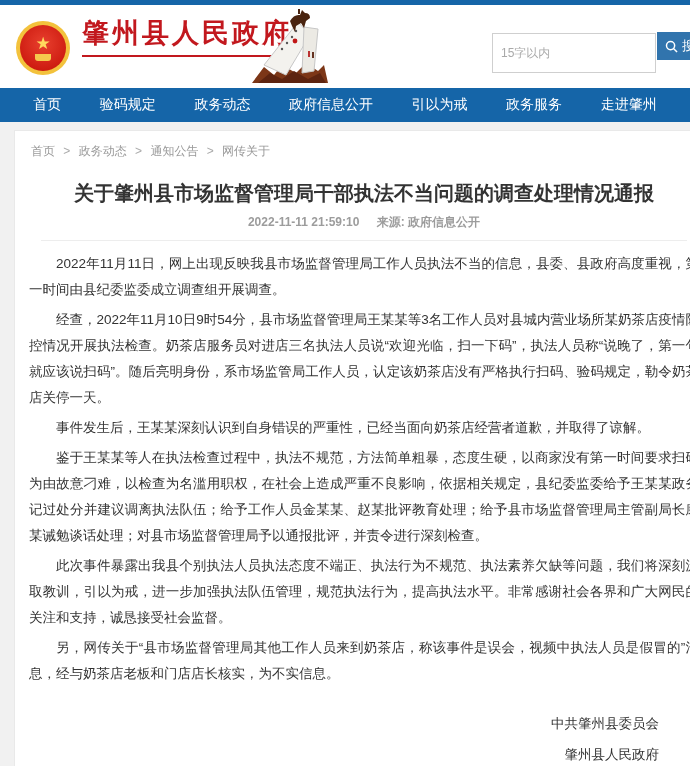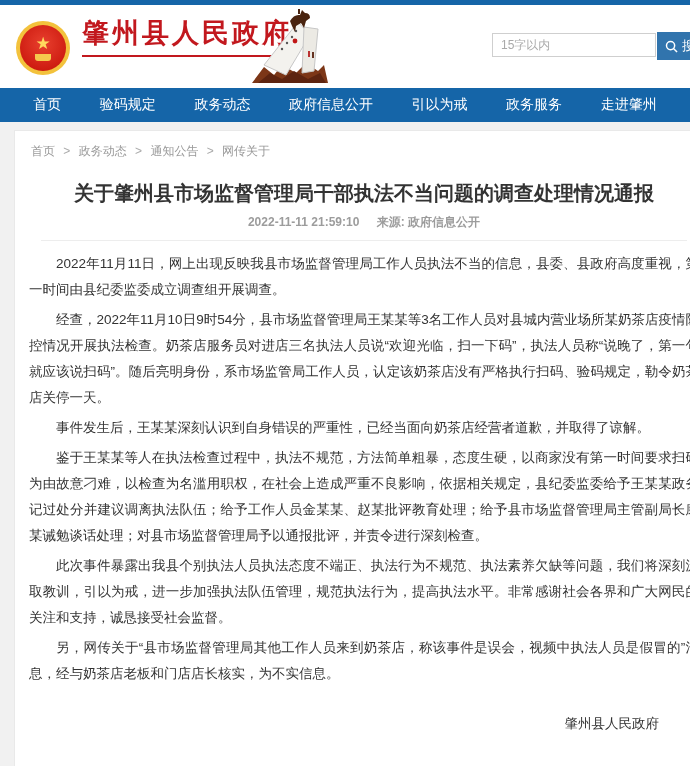--- a/index.html
+++ b/index.html
@@ -28,21 +28,21 @@
   .emblem-gate{ width:16px; height:7px; margin-top:2px; background:#f5c94d; border-radius:0 0 3px 3px; }
   .logo-text{ margin-left:12px; }
   .site-name{
     color:#c2181e; font-size:27px; font-weight:bold; letter-spacing:3px;
     padding-bottom:4px; border-bottom:2px solid #c2181e;
   }
   .site-url{ color:#8b8b8b; font-size:14px; margin-top:4px; letter-spacing:1px; }
   .monument{ position:absolute; left:248px; top:2px; }
   
   .search-input{
-    position:absolute; left:492px; top:28px; width:164px; height:24px;
+    position:absolute; left:492px; top:28px; width:164px; height:40px;
     border:1px solid #cfcfcf; background:#fff; font-size:12px; color:#333;
     padding:0 8px; outline:none;
     font-family:"Liberation Sans","DejaVu Sans",sans-serif;
   }
   .search-input::placeholder{ color:#a9a9a9; }
   .search-btn{
     position:absolute; left:657px; top:27px; width:54px; height:28px;
     background:#3174ad; color:#fff; border:none; font-size:13px;
     display:flex; align-items:center; gap:4px; padding-left:8px; cursor:pointer;
     font-family:"Liberation Sans","DejaVu Sans",sans-serif;
@@ -164,18 +164,19 @@
 
   <div class="article-body">
     <p>2022年11月11日，网上出现反映我县市场监督管理局工作人员执法不当的信息，县委、县政府高度重视，第一时间由县纪委监委成立调查组开展调查。</p>
     <p>经查，2022年11月10日9时54分，县市场监督管理局王某某等3名工作人员对县城内营业场所某奶茶店疫情防控情况开展执法检查。奶茶店服务员对进店三名执法人员说“欢迎光临，扫一下码”，执法人员称“说晚了，第一句就应该说扫码”。随后亮明身份，系市场监管局工作人员，认定该奶茶店没有严格执行扫码、验码规定，勒令奶茶店关停一天。</p>
     <p>事件发生后，王某某深刻认识到自身错误的严重性，已经当面向奶茶店经营者道歉，并取得了谅解。</p>
     <p>鉴于王某某等人在执法检查过程中，执法不规范，方法简单粗暴，态度生硬，以商家没有第一时间要求扫码为由故意刁难，以检查为名滥用职权，在社会上造成严重不良影响，依据相关规定，县纪委监委给予王某某政务记过处分并建议调离执法队伍；给予工作人员金某某、赵某批评教育处理；给予县市场监督管理局主管副局长康某诫勉谈话处理；对县市场监督管理局予以通报批评，并责令进行深刻检查。</p>
     <p>此次事件暴露出我县个别执法人员执法态度不端正、执法行为不规范、执法素养欠缺等问题，我们将深刻汲取教训，引以为戒，进一步加强执法队伍管理，规范执法行为，提高执法水平。非常感谢社会各界和广大网民的关注和支持，诚恳接受社会监督。</p>
     <p>另，网传关于“县市场监督管理局其他工作人员来到奶茶店，称该事件是误会，视频中执法人员是假冒的”消息，经与奶茶店老板和门店店长核实，为不实信息。</p>
 
     <div class="signature">
+      <div>中共肇州县委员会</div>
       <div>肇州县人民政府</div>
 
     </div>
   </div>
 
 </div>
 
 </body></html>

